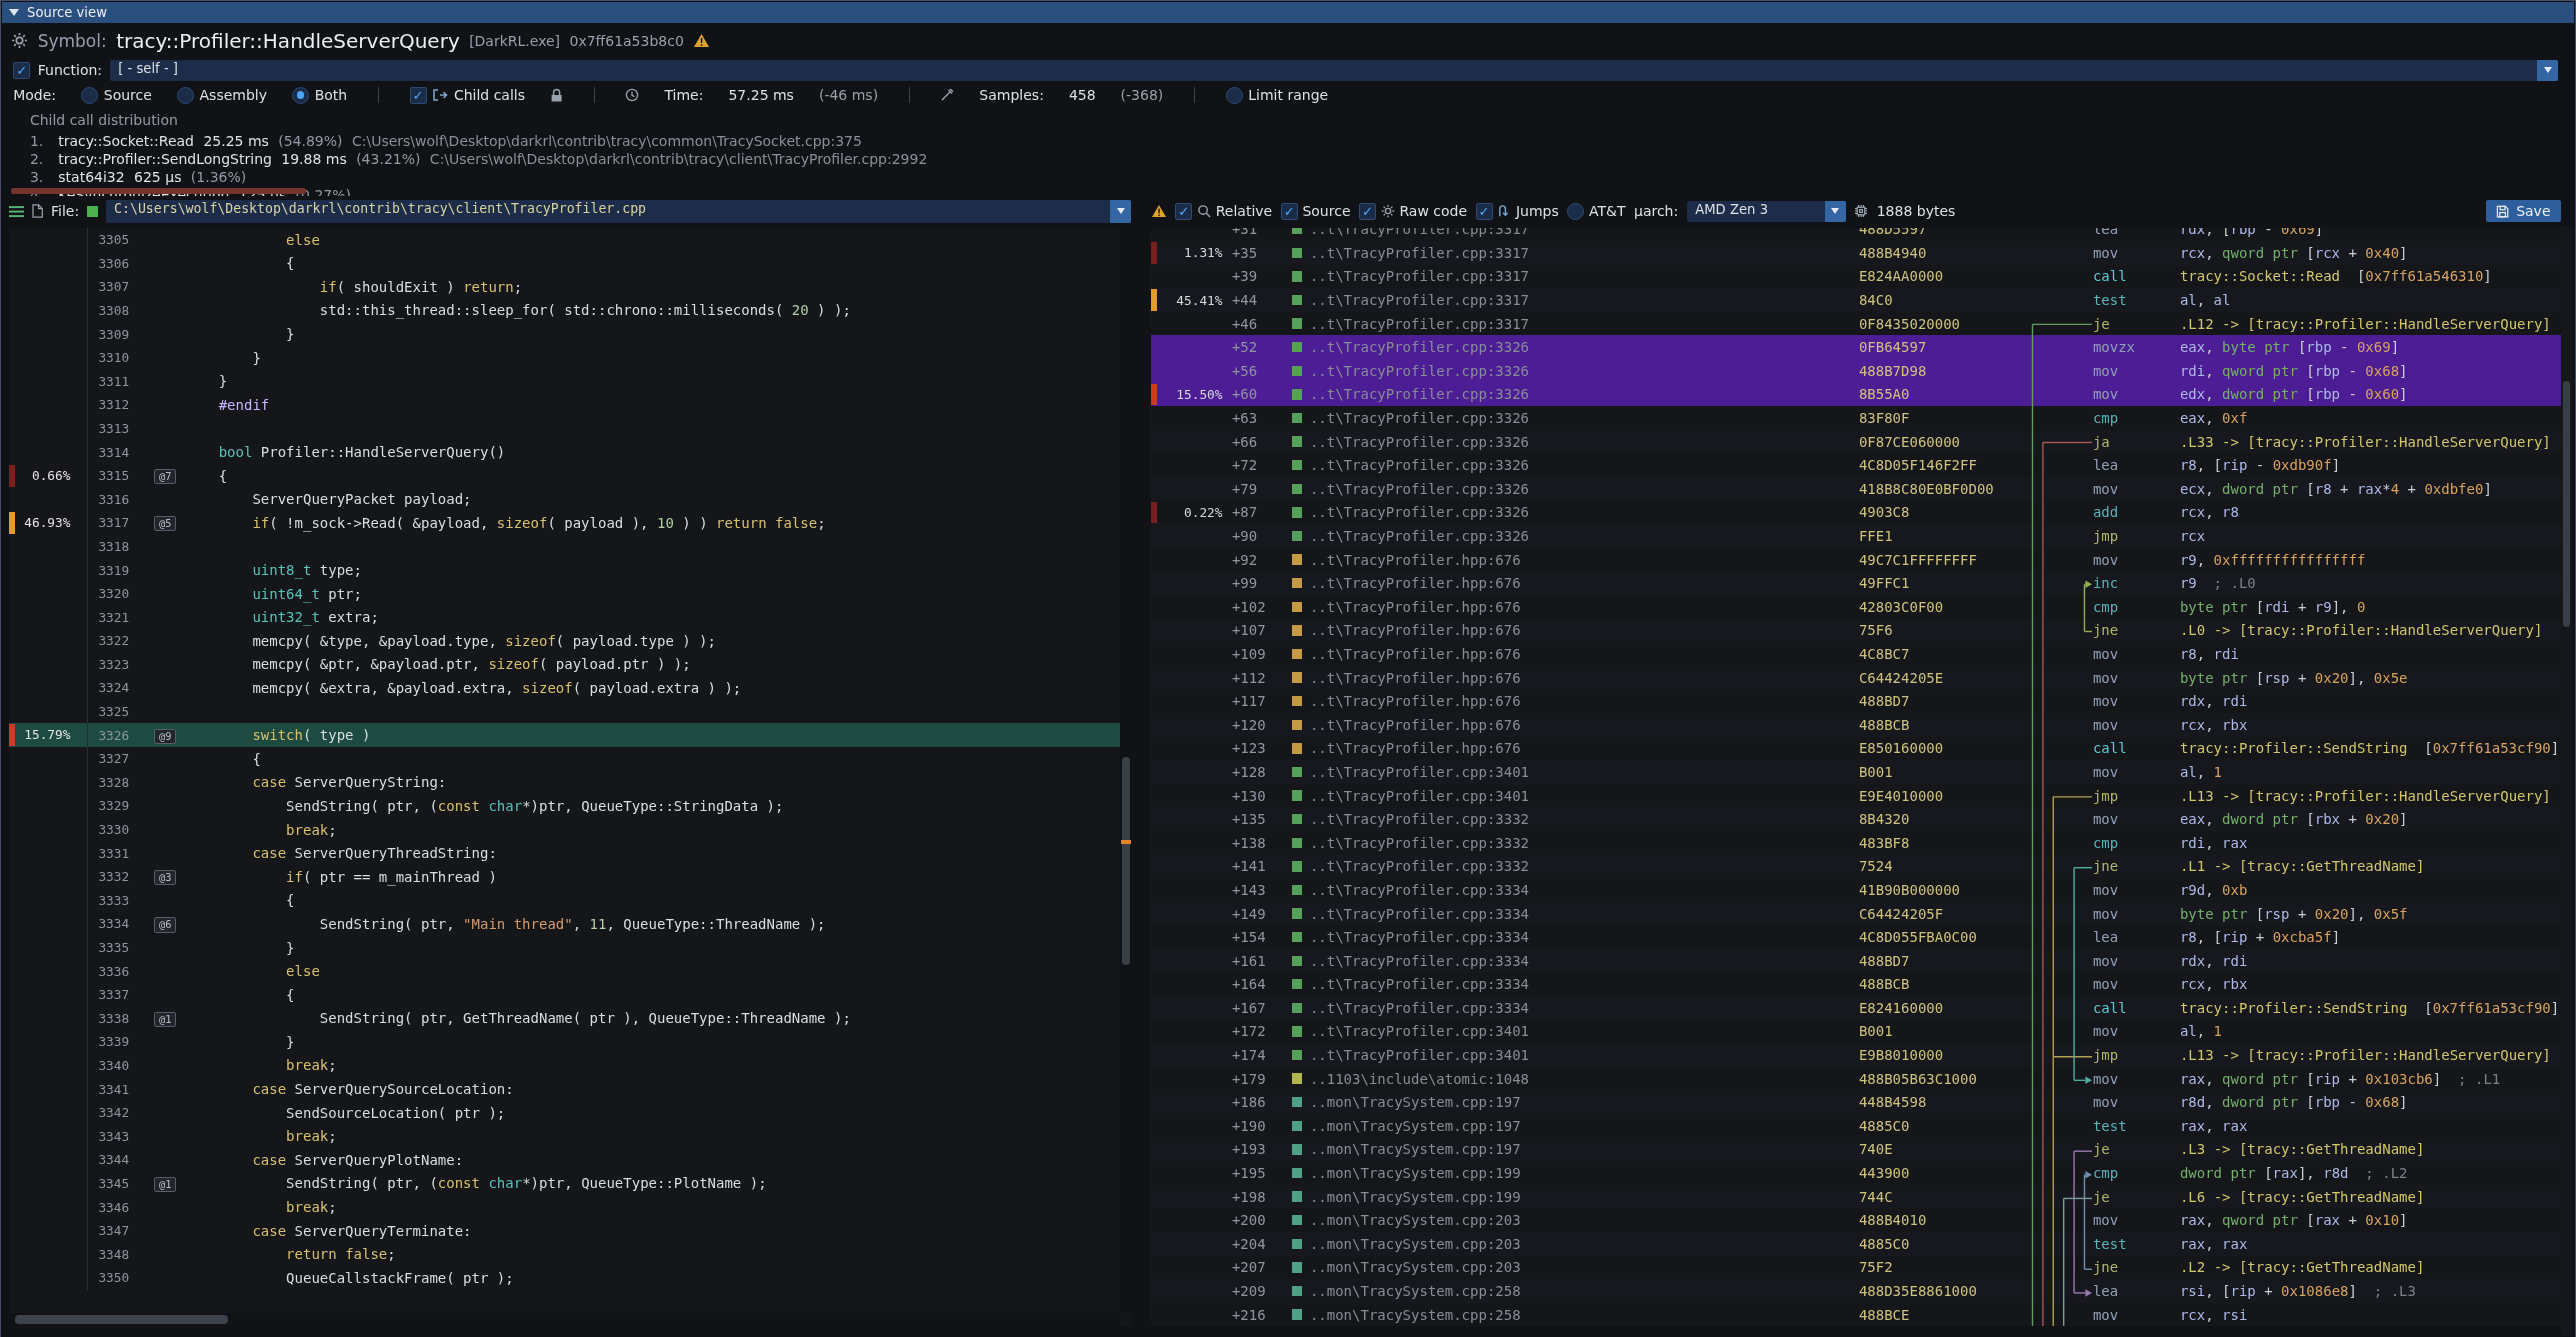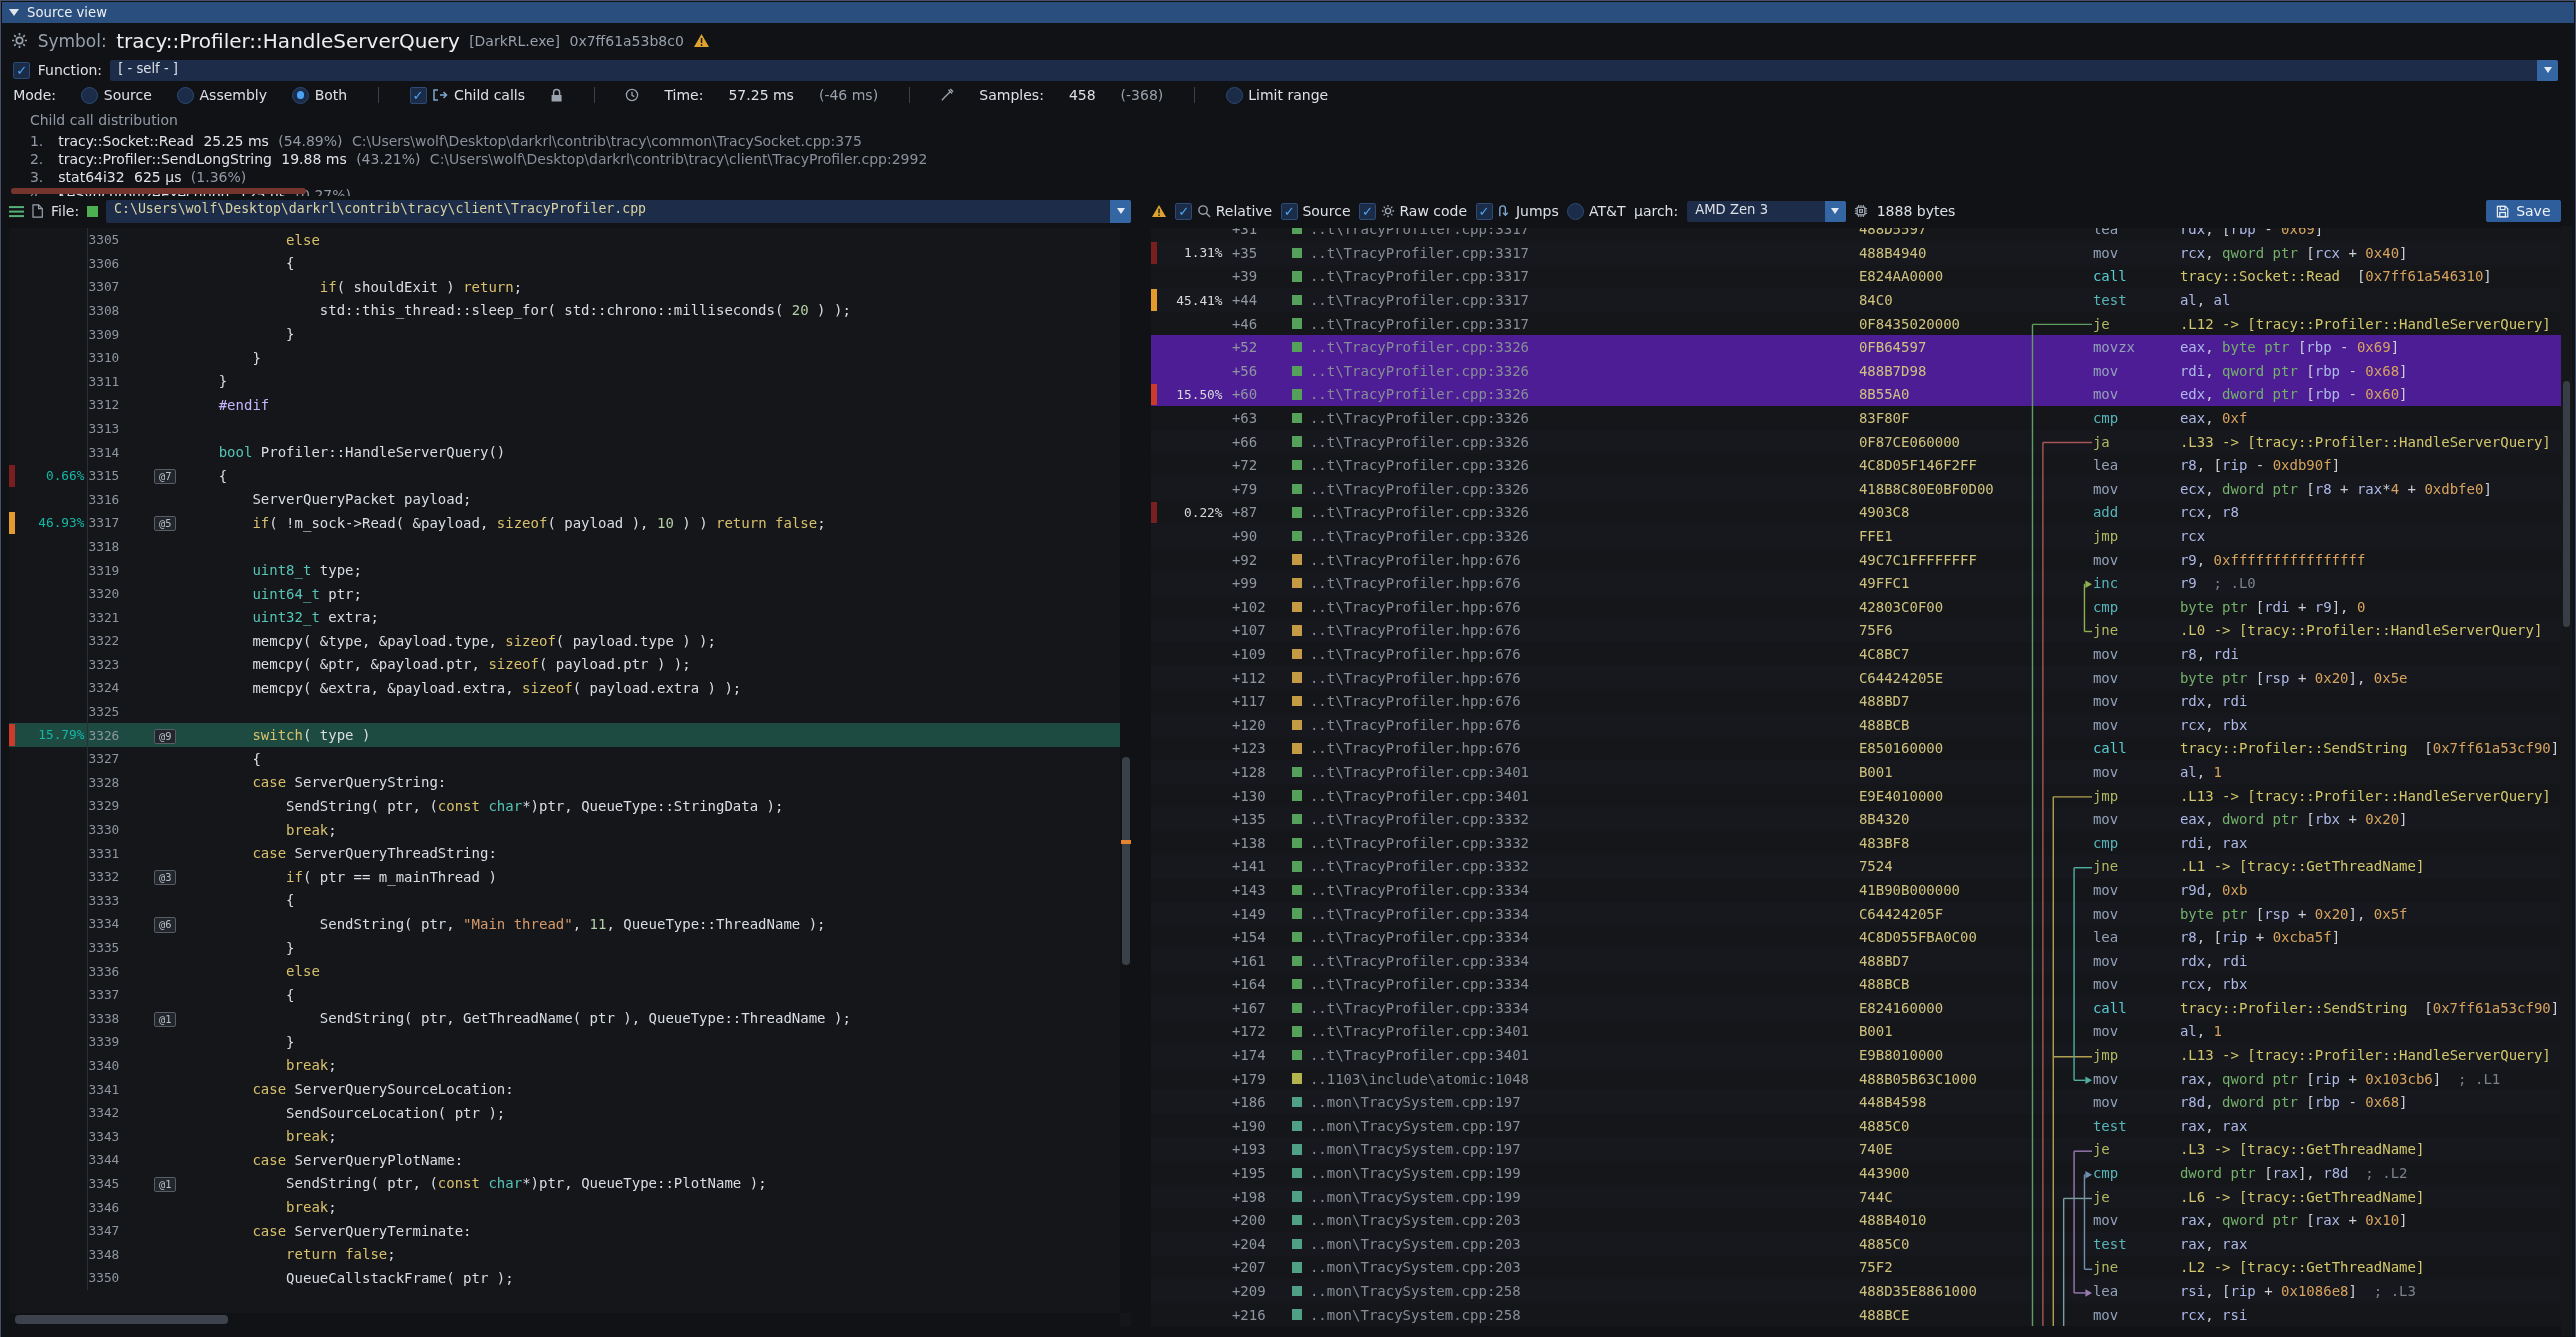--- a/index.html
+++ b/index.html
@@ -52,22 +52,22 @@
   
   .panels{position:absolute;left:0.9px;right:0.9px;top:225px;bottom:0.9px}
   .panel{position:absolute;top:1.9px;height:1098px;background:#14161a;overflow:hidden}
   .srcpanel{left:7.6px;width:1122px}
   .asmpanel{left:1149px;width:1413px}
   .mono{font-family:"DejaVu Sans Mono",monospace}
   
   .src-row{height:23.6px;display:flex;align-items:center;position:relative;font-family:"DejaVu Sans Mono",monospace;font-size:14px}
   .src-row.hl{background:#1d4b41}
   .heat{position:absolute;left:0;top:0.9px;bottom:0.9px;width:5.7px}
-  .s-pct{width:79px;flex:none;text-align:right;padding-right:3px;color:#14b8a6;font-size:12.8px;border-right:0.9px solid #2a2e35;height:100%;line-height:23.6px}
-  .s-num{width:60px;flex:none;text-align:left;padding-right:9.4px;color:#8f96a0;font-size:12.8px}
+  .s-pct{width:79px;flex:none;text-align:right;padding-right:17px;color:#e5e5e5;font-size:12.8px;border-right:0.9px solid #2a2e35;height:100%;line-height:23.6px}
+  .s-num{width:60px;flex:none;text-align:center;padding-right:9.4px;color:#8f96a0;font-size:12.8px}
   .s-ann{width:57px;flex:none}
   .chip{display:inline-block;border:0.9px solid #585e68;background:#22252b;color:#b8bec7;font-size:10.4px;line-height:13.2px;padding:0 3.8px;border-radius:1.9px;margin-left:5.7px;font-family:"DejaVu Sans Mono",monospace}
   .s-code{white-space:pre;padding-left:13.2px;color:#dadde2}
   .tk-k{color:#d9c06c}.tk-t{color:#56c4b7}.tk-s{color:#d69a6a}.tk-n{color:#b4cfa4}.tk-pp{color:#c4b5fd}.tk-p{color:#dadde2}
   
   .asm-rows{position:absolute;left:0;right:0;top:-10.4px}
   .asm-row{height:23.6px;display:flex;align-items:center;position:relative;font-family:"DejaVu Sans Mono",monospace;font-size:14px}
   .asm-row:nth-child(even){background:#16181d}
   .asm-row.hl{background:#4c1d95}
   .a-pct{width:81px;flex:none;text-align:right;padding-right:9.4px;color:#d6d9dd;font-size:12.8px}

